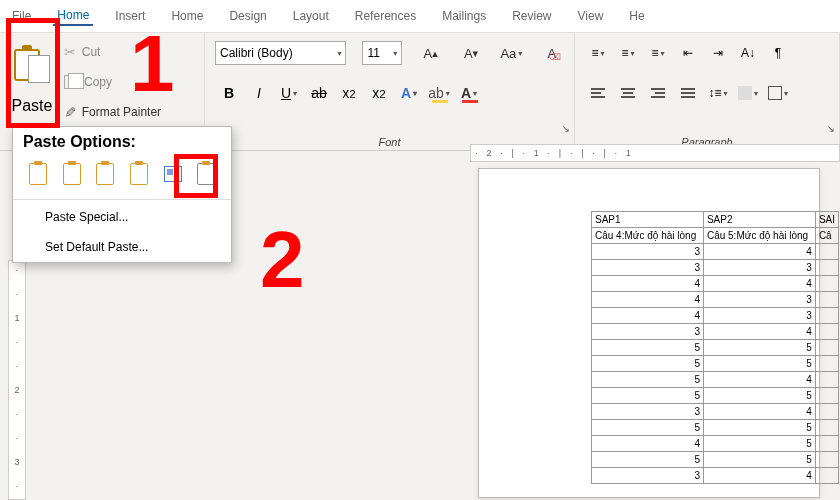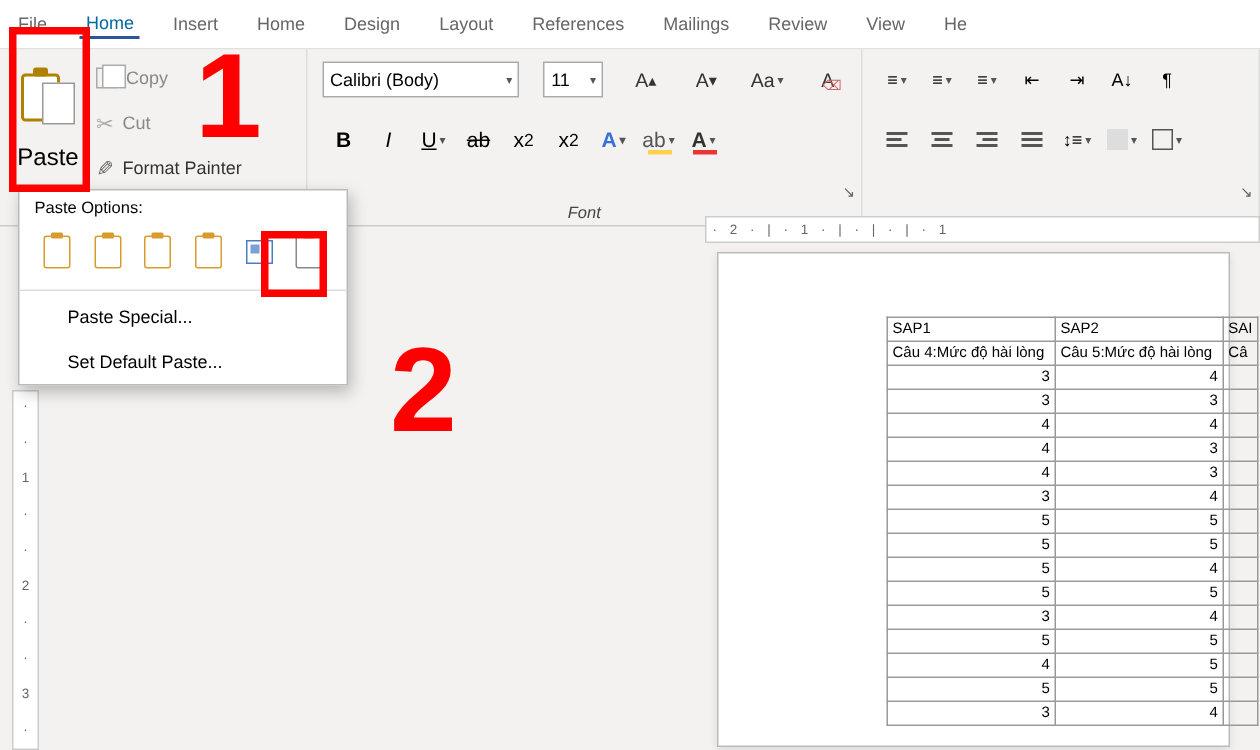--- a/index.html
+++ b/index.html
@@ -32,21 +32,21 @@
 .font-row2 { display: flex; align-items: center; gap: 2px; height: 28px; margin-top: 12px; }
 .fr2 { width: 28px; height: 26px; display: flex; align-items: center; justify-content: center; font-size: 14px; cursor: pointer; border: 1px solid transparent; position: relative; }
 .para-group { flex: 1; padding: 6px 10px 2px 10px; }
 .para-row { display: flex; align-items: center; gap: 4px; height: 28px; }
 .pbtn { width: 26px; height: 24px; display: flex; align-items: center; justify-content: center; cursor: pointer; font-size: 12px; border: 1px solid transparent; }
 .launcher { position: absolute; right: 4px; bottom: 16px; font-size: 10px; color: #666; cursor: pointer; }
 .align-lines { display: flex; flex-direction: column; gap: 2px; }
 .align-lines span { display: block; width: 14px; height: 2px; background: #555; }
 .border-icon { width: 14px; height: 14px; border: 1px solid #555; position: relative; }
 .dropdown { position: absolute; left: 12px; top: 126px; width: 220px; background: #fff; border: 1px solid #bbb; box-shadow: 2px 4px 10px rgba(0,0,0,.25); z-index: 20; font-size: 12px; }
-.dd-title { padding: 6px 10px 4px 10px; font-weight: normal; font-size: 11px; }
+.dd-title { padding: 6px 10px 4px 10px; font-weight: bold; font-size: 16px; }
 .dd-icons { display: flex; gap: 4px; padding: 4px 10px 8px 10px; }
 .dd-icon { width: 30px; height: 30px; display: flex; align-items: center; justify-content: center; cursor: pointer; border: 1px solid transparent; }
 .mini-clip { width: 18px; height: 22px; border: 1.5px solid #d89b2c; border-radius: 2px; position: relative; background: #fff; }
 .mini-clip::before { content: ""; position: absolute; width: 8px; height: 4px; background: #d89b2c; left: 4px; top: -3px; border-radius: 1px; }
 .mini-pic { width: 18px; height: 16px; border: 1.5px solid #4a7cc7; position: relative; background: #fff; }
 .mini-pic::after { content: ""; position: absolute; width: 6px; height: 6px; background: #7aa0d8; left: 2px; top: 2px; }
 .dd-sep { height: 1px; background: #ddd; margin: 2px 0; }
 .dd-item { padding: 8px 10px 8px 32px; cursor: pointer; }
 .ruler-h { position: absolute; left: 470px; top: 144px; right: 0; height: 18px; background: #fff; border: 1px solid #ccc; font-size: 9px; color: #666; display: flex; align-items: center; padding: 0 4px; letter-spacing: 3px; }
 .ruler-v { position: absolute; left: 8px; top: 260px; width: 18px; bottom: 0; background: #fff; border: 1px solid #ccc; font-size: 9px; color: #666; display: flex; flex-direction: column; align-items: center; padding: 4px 0; gap: 14px; }
@@ -86,26 +86,26 @@
       <div class="paste-icon-big">
         <div class="cb-board"></div>
           <div class="cb-clip"></div>
           <div class="cb-sheet"></div>
       </div>
       <span>Paste</span>
       <span class="paste-arrow">⌄</span>
     </div>
     <div class="clip-actions">
       <div class="clip-row">
+          <span class="scissors"></span>
+          <span>Cut</span>
+        </div>
+      <div class="clip-row">
           <span class="copy-icon"></span>
           <span>Copy</span>
-        </div>
-      <div class="clip-row">
-          <span class="scissors"></span>
-          <span>Cut</span>
         </div>
       <div class="clip-row enabled">
           <span class="brush"></span>
           <span>Format Painter</span>
         </div>
     </div>
   </div>
 
   <div class="group font-group">
     <div class="font-row1">
@@ -196,20 +196,21 @@
       <div class="pbtn">↕≡<span class="caret">▾</span></div>
       <div class="pbtn" style="position:relative;">
           <span style="width:14px;height:14px;background:#ddd;display:block;"></span>
           <span class="caret">▾</span>
         </div>
       <div class="pbtn">
           <span class="border-icon"></span>
           <span class="caret">▾</span>
         </div>
     </div>
+    <div class="group-label">Paragraph</div>
     <span class="launcher">↘</span>
   </div>
 </div>
 
 <div class="dropdown">
   <div class="dd-title">Paste Options:</div>
   <div class="dd-icons">
     <div class="dd-icon">
         <div class="mini-clip"></div>
       </div>

